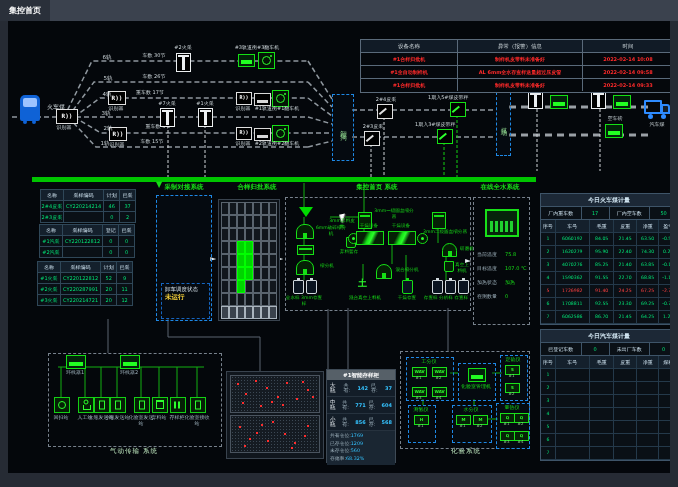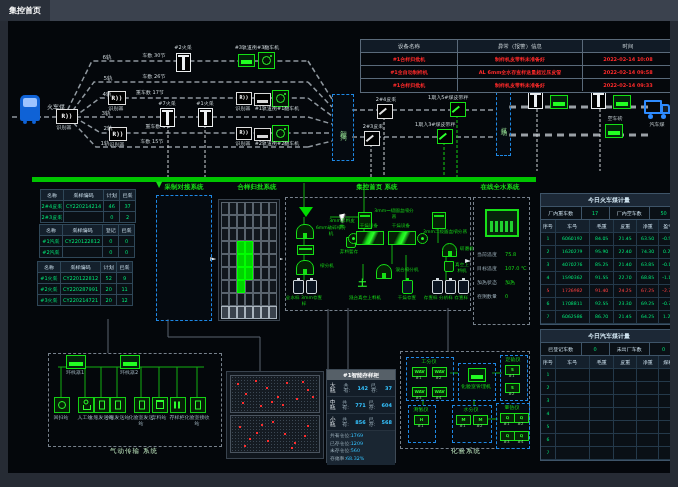--- a/index.html
+++ b/index.html
@@ -311,20 +311,24 @@
           <div class="stcell" style="width: 15px;">11</div>
         </div>
         <div class="strow">
           <div class="stcell" style="width: 22px;">#3火采</div>
           <div class="stcell" style="width: 40px;">CY220214721</div>
           <div class="stcell" style="width: 15px;">20</div>
           <div class="stcell" style="width: 15px;">12</div>
         </div>
       </div>
       <div class="dashblue" style="position: absolute; left: 148px; top: 174px; width: 54px; height: 124px;"></div>
+      <div class="dockpanel" style="position: absolute; left: 153px; top: 262px; width: 44px; height: 32px;">
+        <div class="dl">卸车调度状态</div>
+        <div class="dv" style="color: rgb(255, 216, 58);">未运行</div>
+      </div>
       <div style="position: absolute; left: 210px; top: 178px; width: 60px; height: 120px; border: 1px solid rgb(57, 67, 78); background: rgb(11, 16, 22);"></div>
       <div class="slot" style="position: absolute; left: 213px; top: 181px; width: 6px; height: 11px;"></div>
       <div class="slot" style="position: absolute; left: 221px; top: 181px; width: 6px; height: 11px;"></div>
       <div class="slot" style="position: absolute; left: 229px; top: 181px; width: 6px; height: 11px;"></div>
       <div class="slot" style="position: absolute; left: 237px; top: 181px; width: 6px; height: 11px;"></div>
       <div class="slot" style="position: absolute; left: 245px; top: 181px; width: 6px; height: 11px;"></div>
       <div class="slot" style="position: absolute; left: 253px; top: 181px; width: 6px; height: 11px;"></div>
       <div class="slot" style="position: absolute; left: 261px; top: 181px; width: 6px; height: 11px;"></div>
       <div class="slot" style="position: absolute; left: 213px; top: 194px; width: 6px; height: 11px;"></div>
       <div class="slot" style="position: absolute; left: 221px; top: 194px; width: 6px; height: 11px;"></div>

